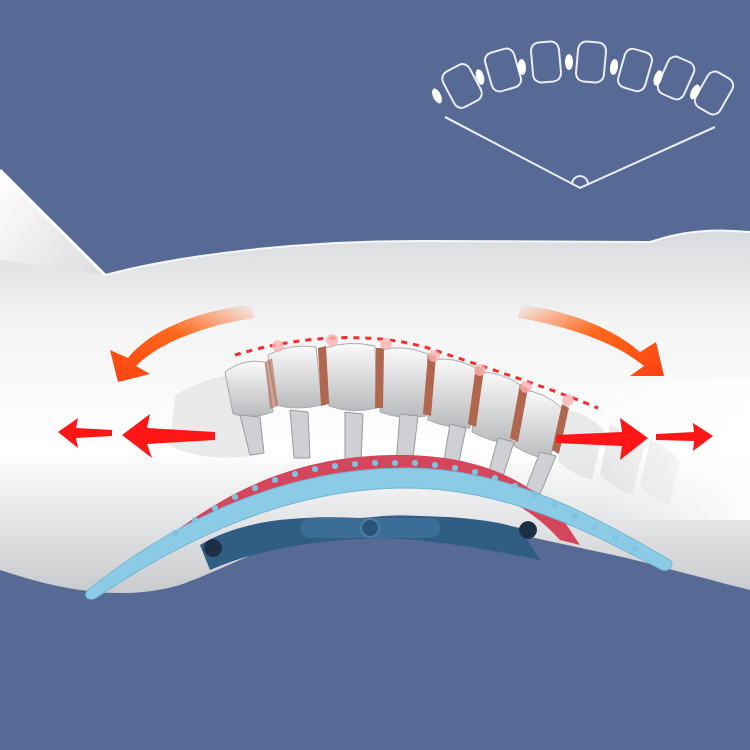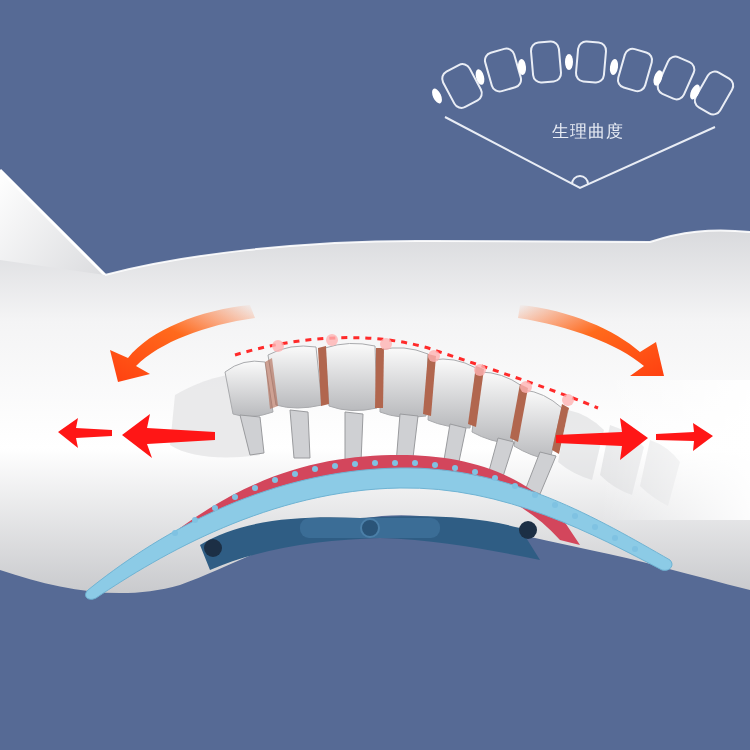--- a/index.html
+++ b/index.html
@@ -188,14 +188,13 @@
         <ellipse cx="480" cy="77" rx="4" ry="8" transform="rotate(-15 480 77)"></ellipse>
         <ellipse cx="522" cy="67" rx="4" ry="8" transform="rotate(-5 522 67)"></ellipse>
         <ellipse cx="569" cy="62" rx="4" ry="8"></ellipse>
         <ellipse cx="614" cy="67" rx="4" ry="8" transform="rotate(8 614 67)"></ellipse>
         <ellipse cx="658" cy="78" rx="4" ry="8" transform="rotate(18 658 78)"></ellipse>
         <ellipse cx="695" cy="92" rx="4" ry="8" transform="rotate(25 695 92)"></ellipse>
       </g>
     </g>
   </svg>
 
-  <div class="label">生理曲度</div>
 </div>
 
 </body></html>

